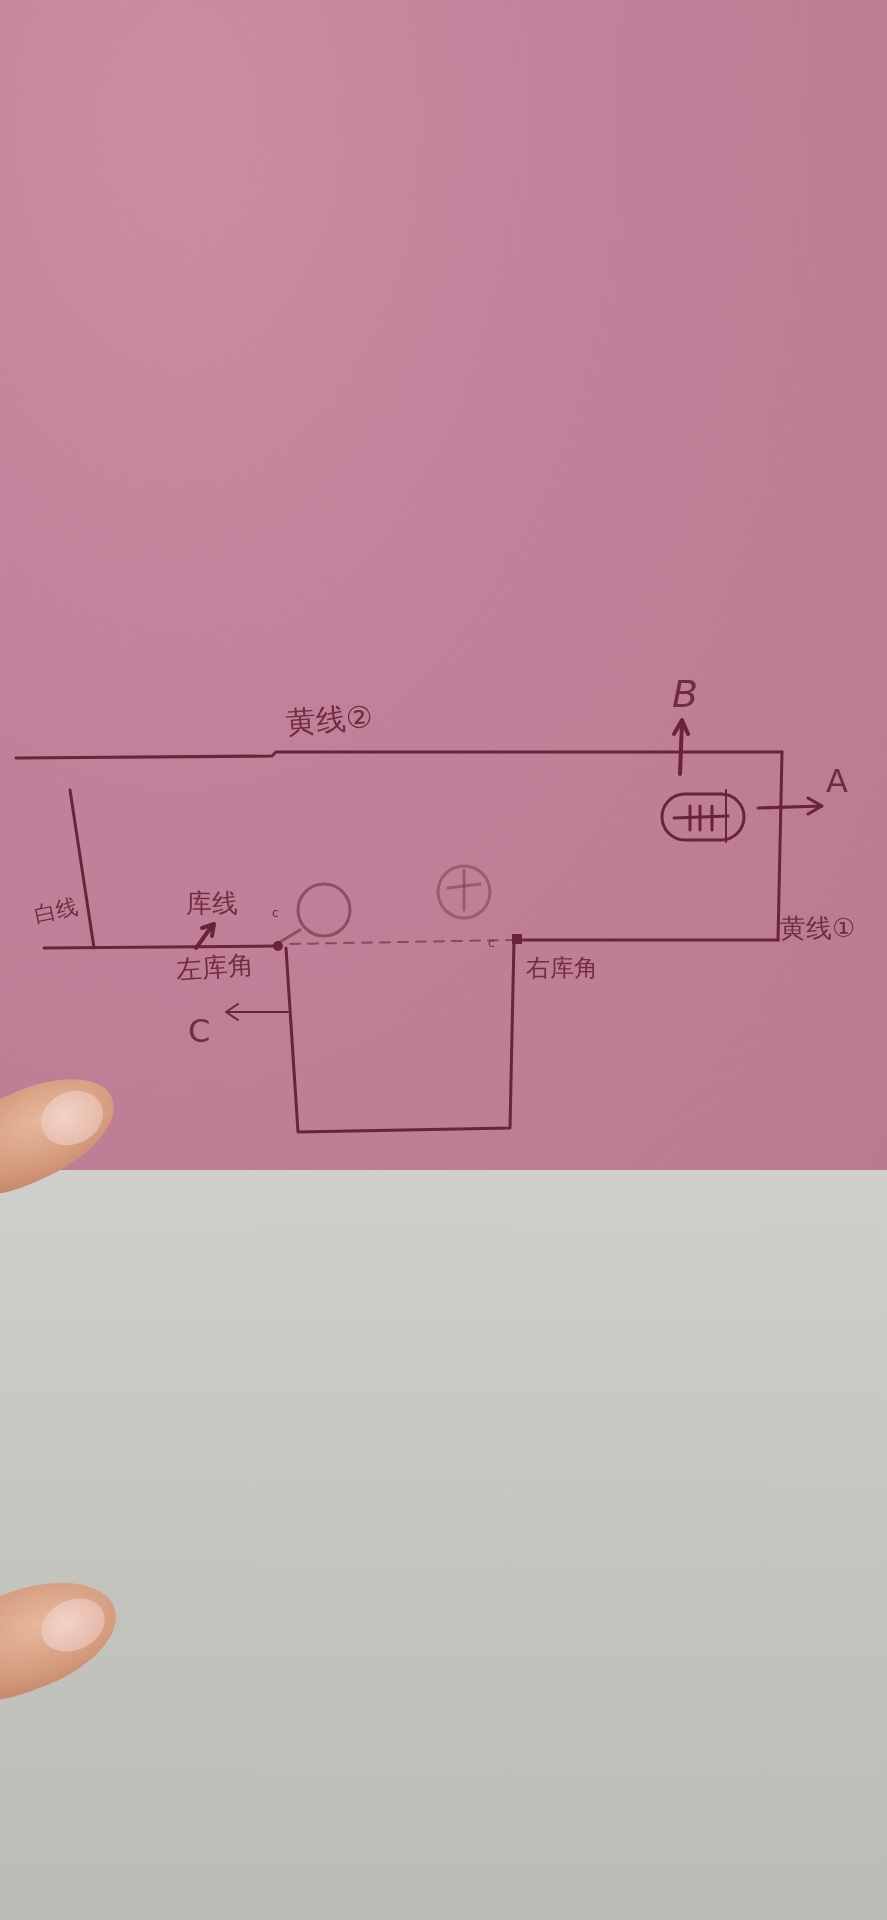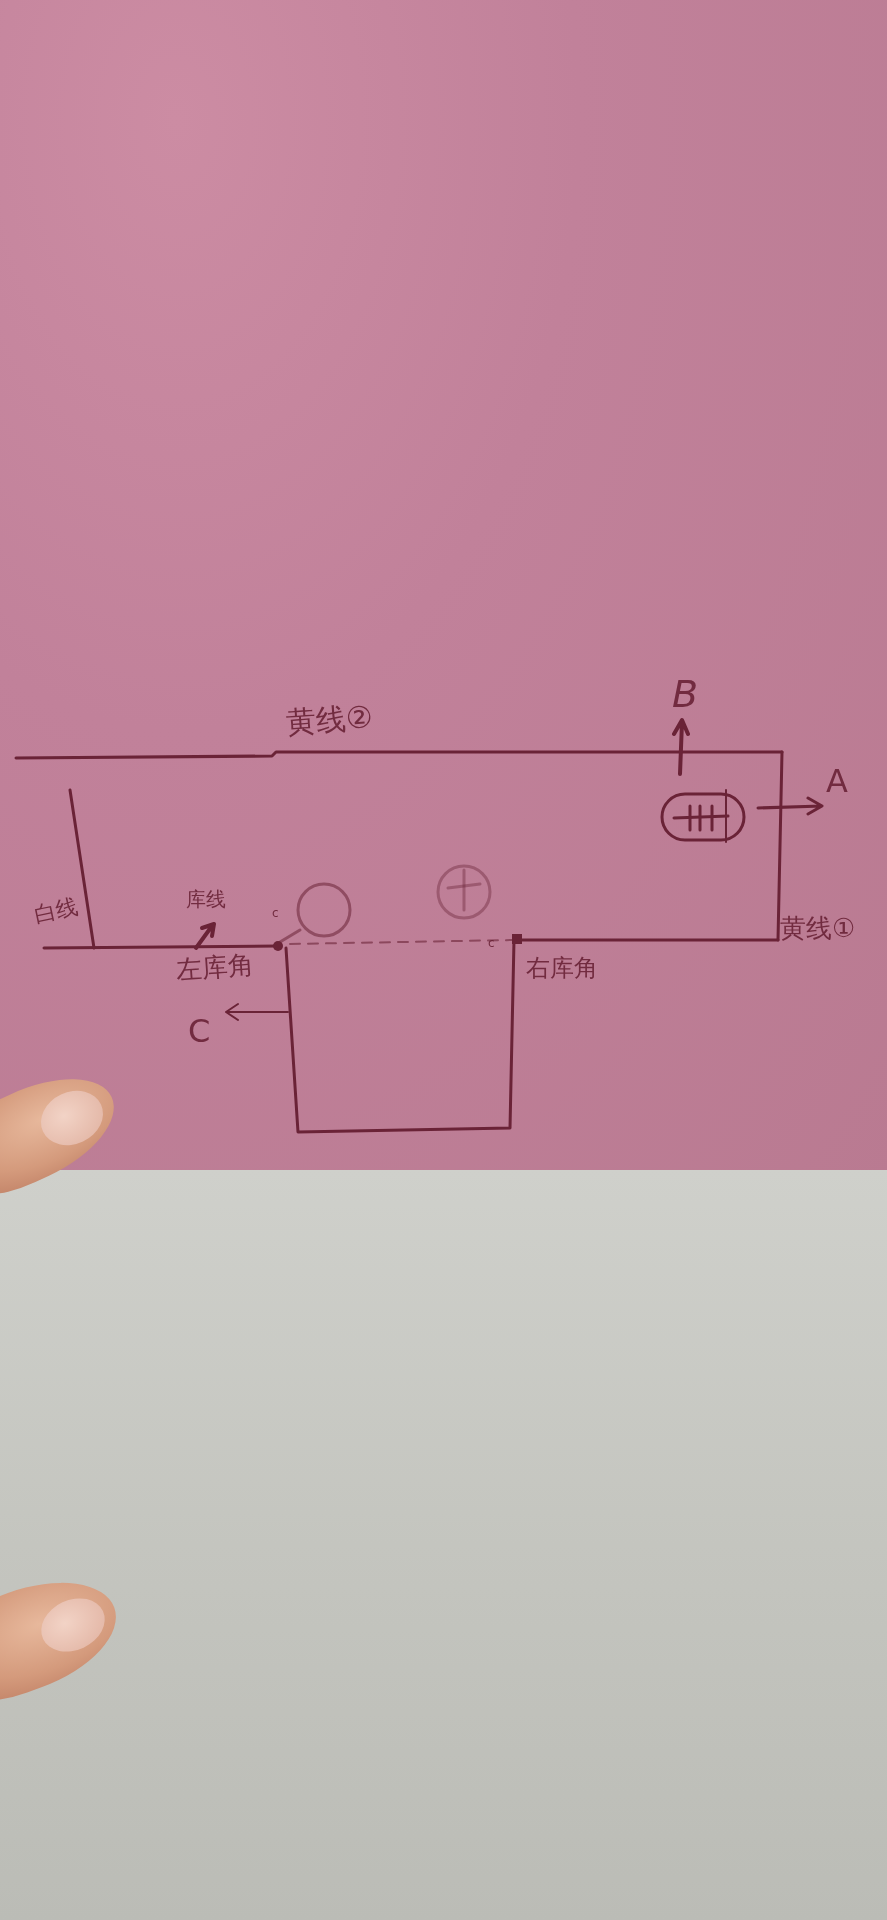--- a/index.html
+++ b/index.html
@@ -18,21 +18,21 @@
       background: linear-gradient(180deg, #cfd0cb 0%, #c4c5bf 50%, #bbbcb6 100%);
     }
     svg.drawing { position: absolute; left: 0; top: 0; width: 887px; height: 1920px; }
     .label {
       position: absolute; color: #6a2337; font-family: "DejaVu Sans", sans-serif;
       white-space: nowrap; opacity: 0.9;
     }
     .lbl-yellow2 { left: 286px; top: 700px; font-size: 30px; transform: rotate(-4deg); }
     .lbl-yellow1 { left: 780px; top: 911px; font-size: 26px; }
     .lbl-white  { left: 34px; top: 896px; font-size: 22px; transform: rotate(-12deg); }
-    .lbl-garage { left: 186px; top: 886px; font-size: 20px; }
+    .lbl-garage { left: 186px; top: 886px; font-size: 26px; }
     .lbl-lcorner { left: 176px; top: 950px; font-size: 26px; transform: rotate(-4deg); }
     .lbl-rcorner { left: 526px; top: 952px; font-size: 24px; font-family: Liberation Mono, monospace; }
     .lbl-A { left: 826px; top: 762px; font-size: 32px; }
     .lbl-B { left: 672px; top: 672px; font-size: 38px; font-style: italic; }
     .lbl-C { left: 188px; top: 1012px; font-size: 32px; }
     .lbl-small { font-size: 12px; }
     .lbl-c1 { left: 272px; top: 906px; }
     .lbl-c2 { left: 488px; top: 936px; }
     .finger {
       position: absolute; border-radius: 50% 60% 60% 50%;

